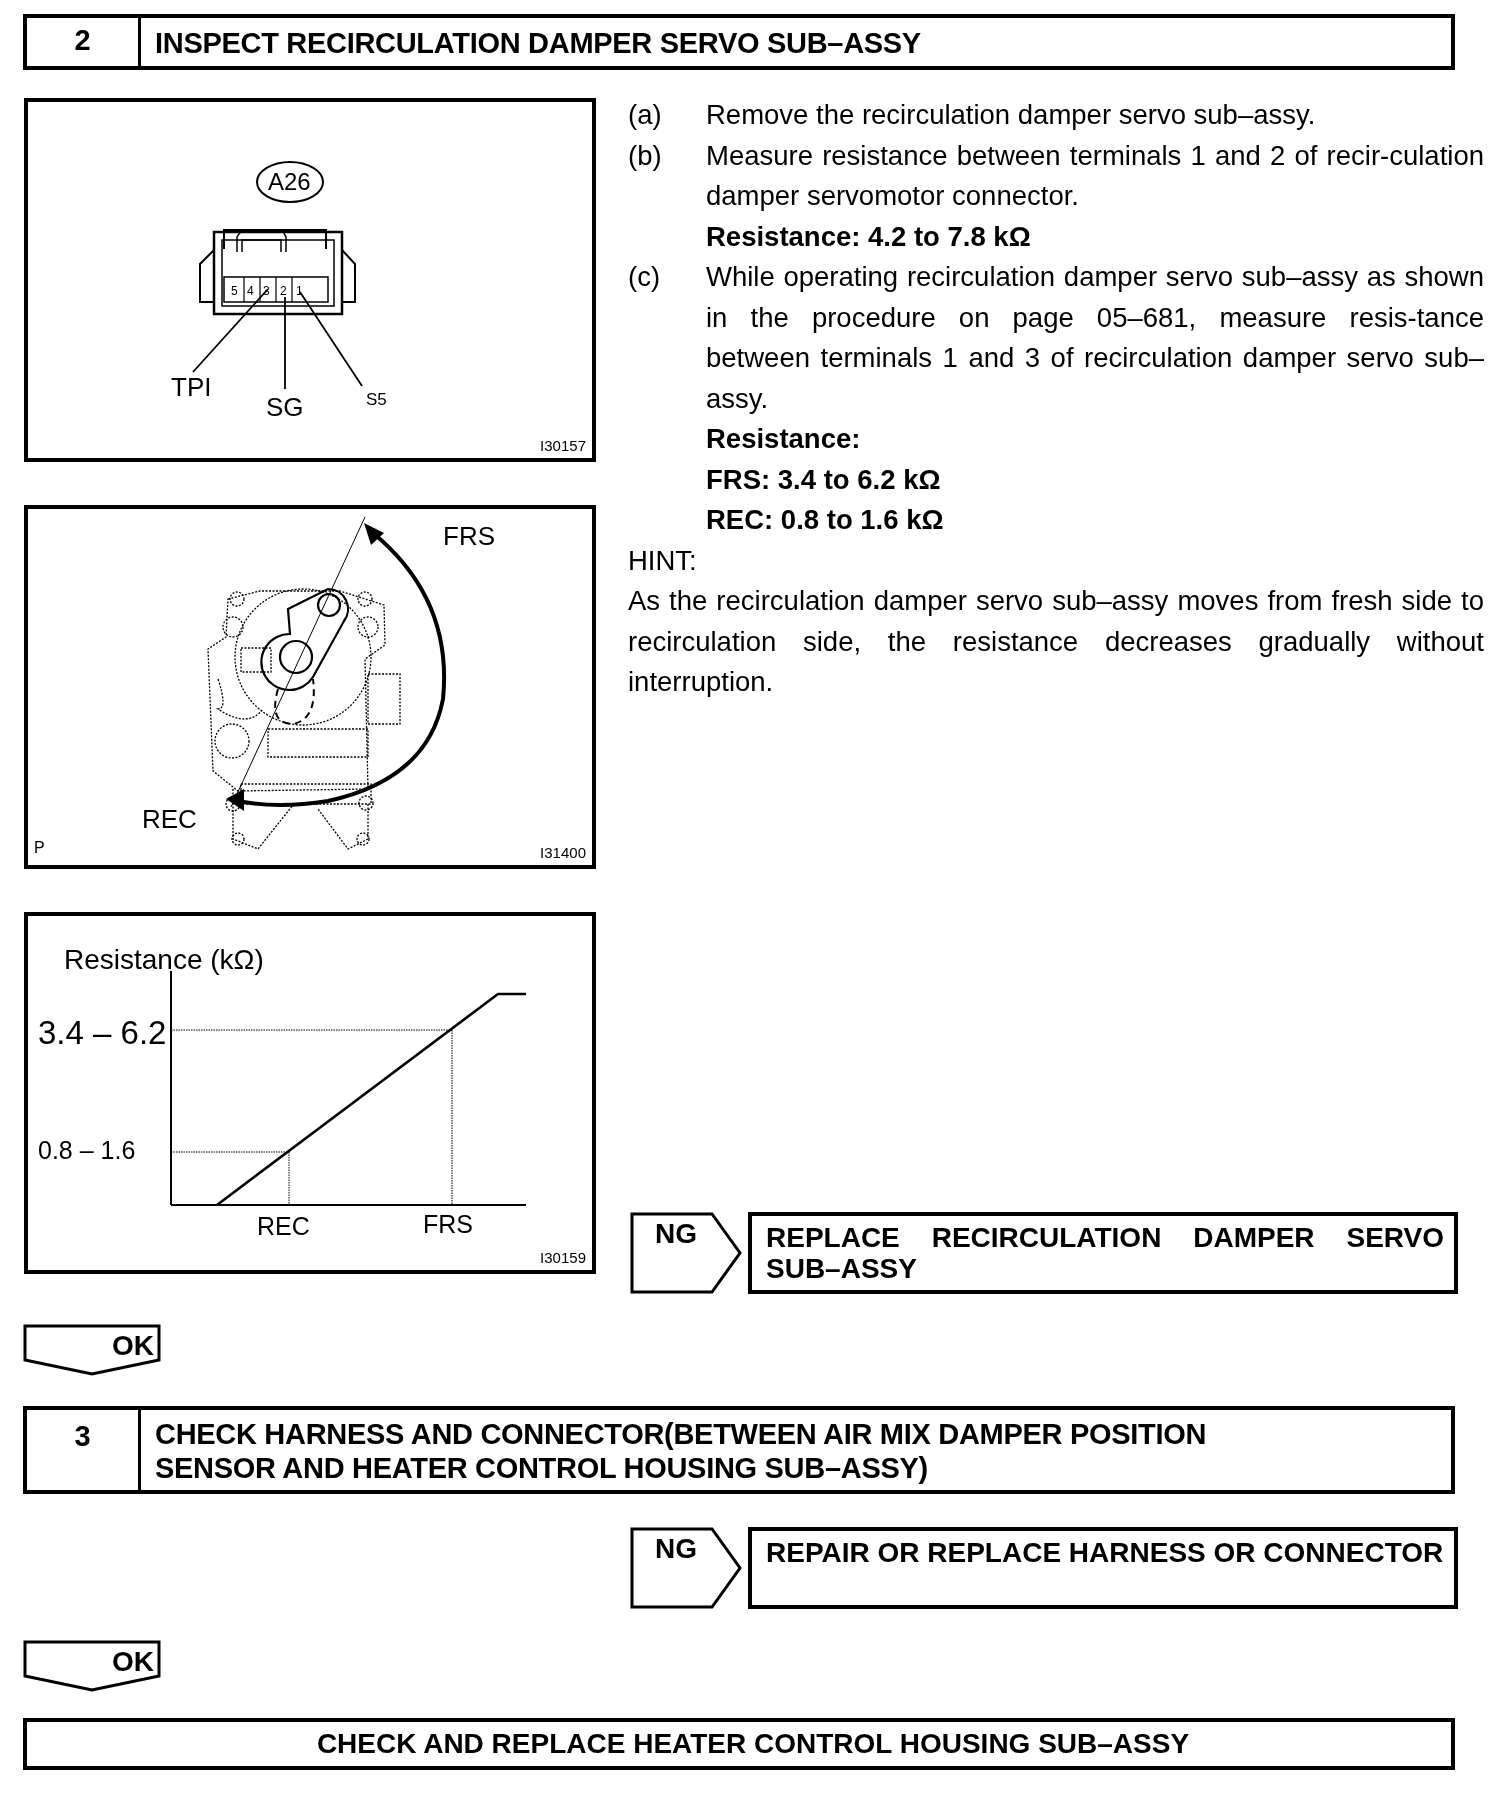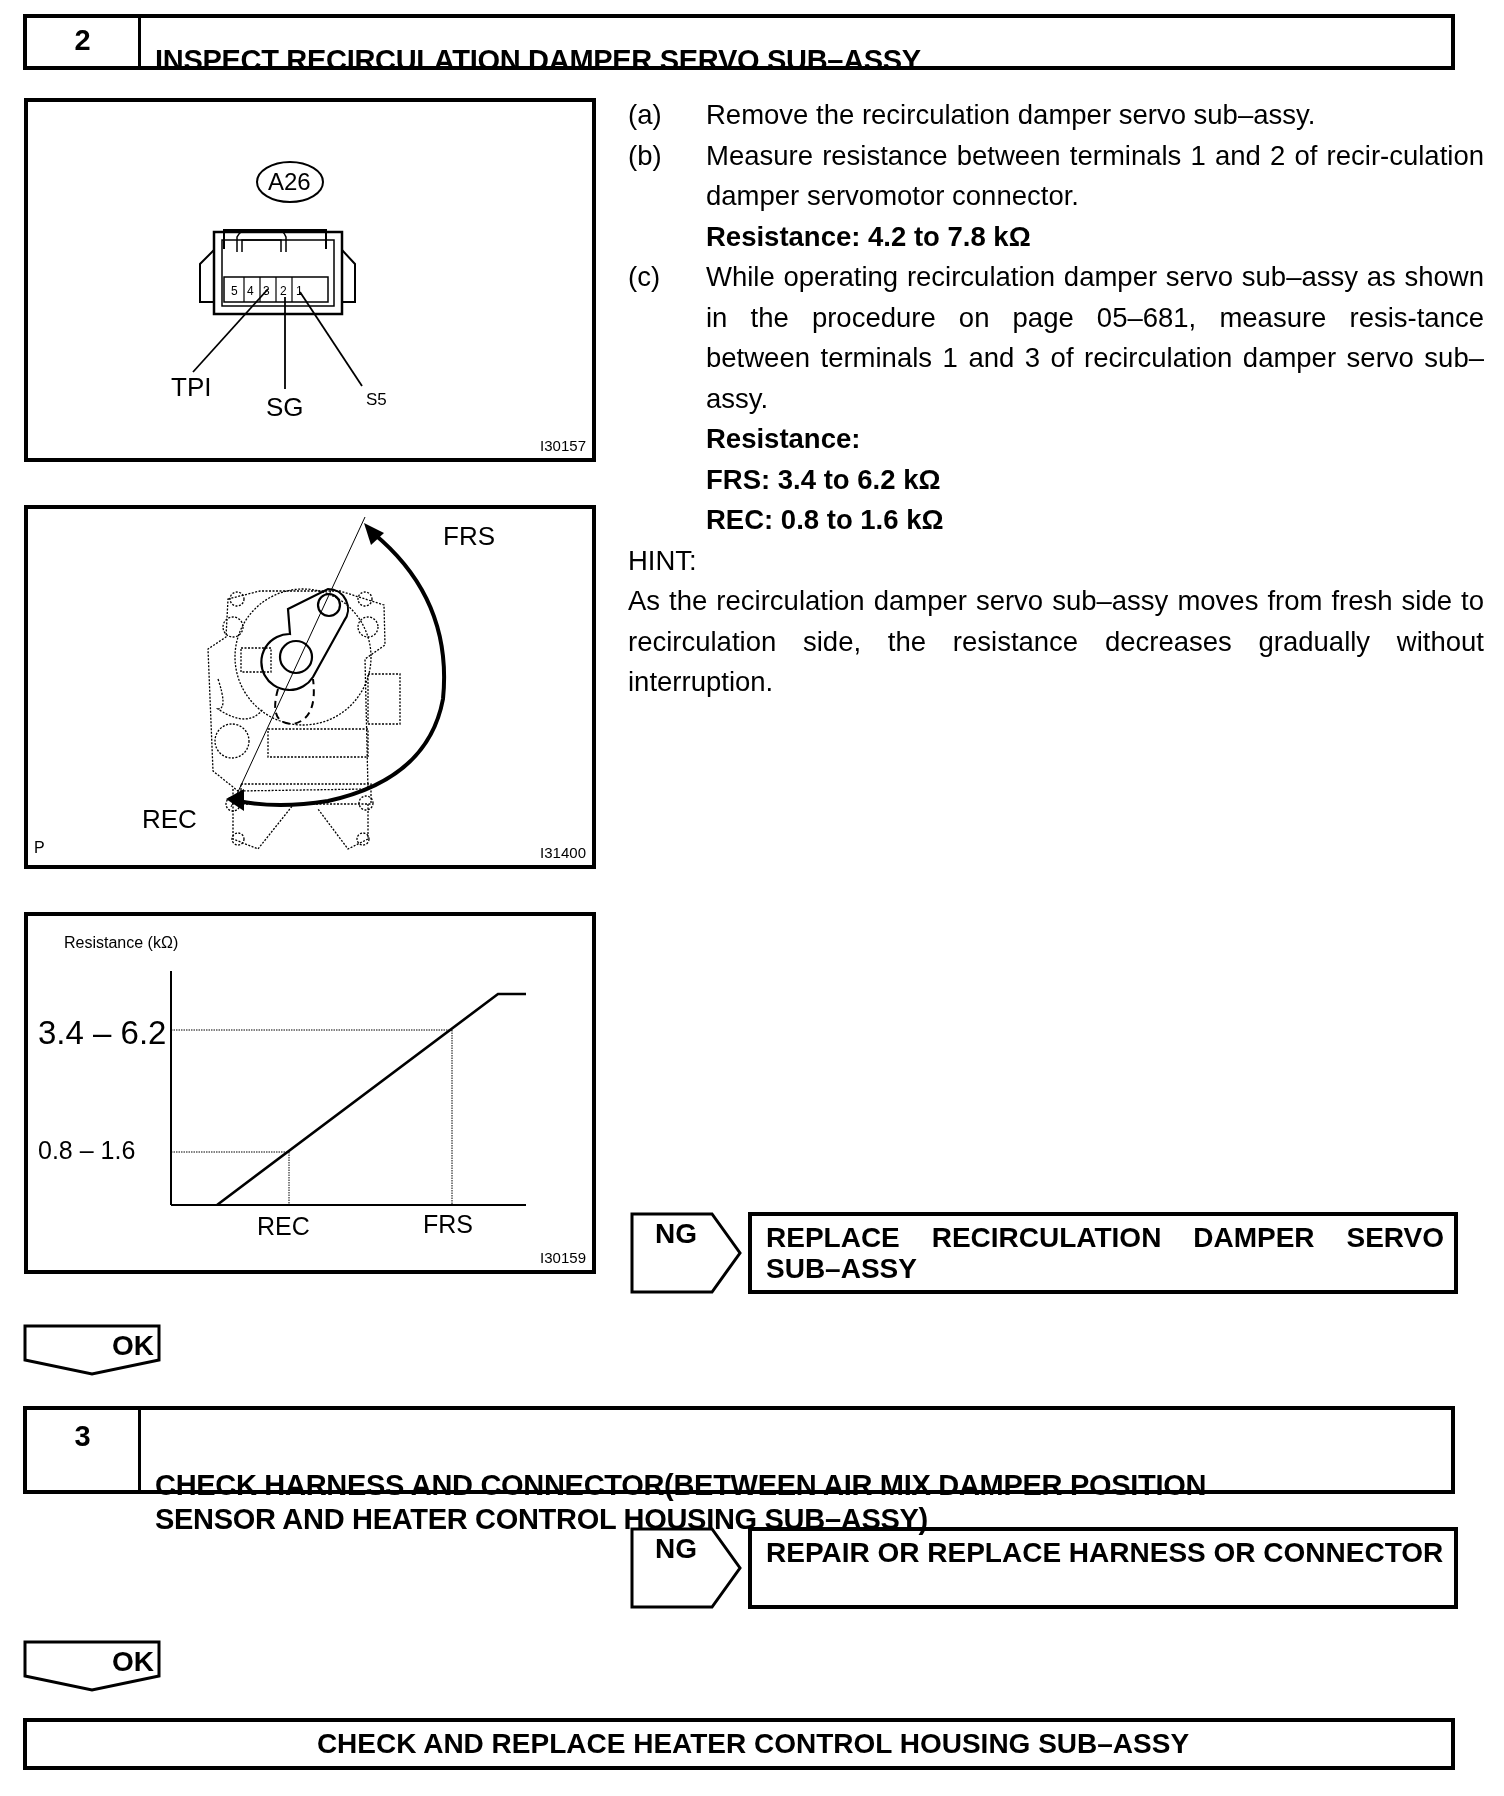--- a/index.html
+++ b/index.html
@@ -21,21 +21,21 @@
   .ng-text { position:absolute; left:118px; right:0; top:0; bottom:0; border:4px solid #000; box-sizing:border-box; font-weight:bold; font-size:28px; line-height:31px; padding:6px 10px 0 14px; text-align:justify; text-align-last:left; }
   .ng-label { position:absolute; left:0; top:0; width:92px; text-align:center; font-weight:bold; font-size:28px; padding-top:6px; }
   .ok-label { position:absolute; font-weight:bold; font-size:28px; text-align:center;padding-left:40px; }
   .final { position:absolute; left:23px; width:1432px; top:1718px; height:52px; border:4px solid #000; box-sizing:border-box; font-weight:bold; font-size:28px; line-height:44px; padding-left:28px;text-align:center; }
 </style>
 </head>
 <body>
 
 <div class="hdr" style="top:14px;height:56px;">
   <div class="num">2</div>
-  <div class="ttl" style="padding-top:25px;">INSPECT RECIRCULATION DAMPER SERVO SUB–ASSY</div>
+  <div class="ttl" style="padding-top:8px;">INSPECT RECIRCULATION DAMPER SERVO SUB–ASSY</div>
 </div>
 
 <div class="fig" style="top:98px;height:364px;">
   <svg width="564" height="356" viewBox="0 0 564 356">
     <ellipse cx="262" cy="80" rx="33" ry="20" fill="none" stroke="#000" stroke-width="2"></ellipse>
 
     <path d="M196 147 L196 128 L298 128 L298 147" fill="none" stroke="#000" stroke-width="2"></path>
     <rect x="186" y="130" width="128" height="82" fill="none" stroke="#000" stroke-width="2.5"></rect>
     <path d="M186 148 L172 162 L172 200 L186 200" fill="none" stroke="#000" stroke-width="2"></path>
     <path d="M314 148 L327 162 L327 200 L314 200" fill="none" stroke="#000" stroke-width="2"></path>
@@ -106,21 +106,21 @@
 <div class="fig" style="top:912px;height:362px;">
   <svg width="564" height="354" viewBox="0 0 564 354">
     <line x1="143" y1="55" x2="143" y2="289" stroke="#000" stroke-width="2"></line>
     <line x1="143" y1="289" x2="498" y2="289" stroke="#000" stroke-width="2"></line>
     <line x1="143" y1="114" x2="424" y2="114" stroke="#000" stroke-width="1" stroke-dasharray="1.5 1"></line>
     <line x1="424" y1="114" x2="424" y2="289" stroke="#000" stroke-width="1" stroke-dasharray="1.5 1"></line>
     <line x1="143" y1="236" x2="261" y2="236" stroke="#000" stroke-width="1" stroke-dasharray="1.5 1"></line>
     <line x1="261" y1="236" x2="261" y2="289" stroke="#000" stroke-width="1" stroke-dasharray="1.5 1"></line>
     <polyline points="189,289 470,78 498,78" fill="none" stroke="#000" stroke-width="2.6"></polyline>
   </svg>
-  <div class="abs" style="left:36px;top:18px;font-size:16px;">Resistance (kΩ)</div>
+  <div class="abs" style="left:36px;top:28px;font-size:28px;">Resistance (kΩ)</div>
   <div class="abs" style="left:10px;top:98px;font-size:33px;">3.4 – 6.2</div>
   <div class="abs" style="left:10px;top:220px;font-size:25px;">0.8 – 1.6</div>
   <div class="abs" style="left:229px;top:296px;font-size:25px;">REC</div>
   <div class="abs" style="left:395px;top:294px;font-size:25px;">FRS</div>
   <div class="figid">I30159</div>
 </div>
 
 <div class="rcol" style="top:95px;">
   <div class="item">
     <span class="lbl">(a)</span>
@@ -150,21 +150,21 @@
   <div class="ng-text">REPLACE RECIRCULATION DAMPER SERVO SUB–ASSY</div>
 </div>
 
 <svg class="abs" width="140" height="52" style="left:23px;top:1324px;">
   <polygon points="2,2 136,2 136,36 69,50 2,36" fill="none" stroke="#000" stroke-width="3"></polygon>
 </svg>
 <div class="ok-label" style="left:23px;top:1330px;width:140px;">OK</div>
 
 <div class="hdr" style="top:1406px;height:88px;">
   <div class="num" style="padding-top:10px;">3</div>
-  <div class="ttl" style="padding-top:14px;margin-top:44px;">
+  <div class="ttl" style="padding-top:7px;">
     <div>CHECK HARNESS AND CONNECTOR(BETWEEN AIR MIX DAMPER POSITION</div>
     <div>SENSOR AND HEATER CONTROL HOUSING SUB–ASSY)</div>
   </div>
 </div>
 
 <div class="ng-wrap" style="top:1527px;height:82px;">
   <svg class="abs" width="112" height="82" style="left:0;top:0;">
     <polygon points="2,2 82,2 110,41 82,80 2,80" fill="none" stroke="#000" stroke-width="3"></polygon>
   </svg>
   <div class="ng-label">NG</div>

